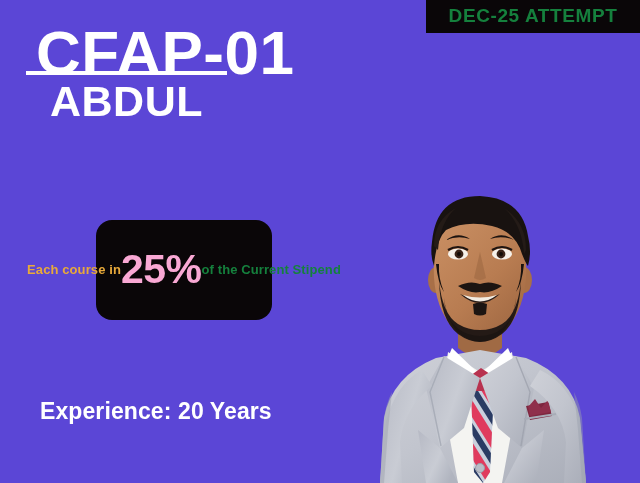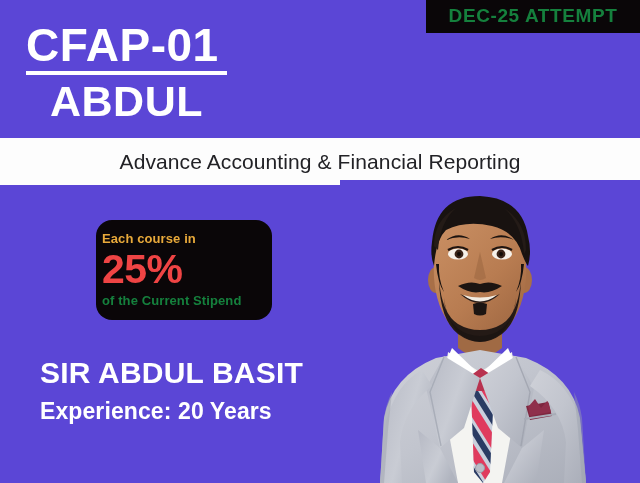--- a/index.html
+++ b/index.html
@@ -43,23 +43,23 @@
     font-size: 19px;
     font-weight: 700;
     letter-spacing: 0.6px;
     font-family: "Liberation Sans", sans-serif;
     white-space: nowrap;
   }
 
   
   .course-code {
     position: absolute;
-    left: 26px; top: 22px;
+    left: 36px; top: 22px;
     color: #ffffff;
-    font-size: 46px;
+    font-size: 62px;
     font-weight: 700;
     letter-spacing: 0.5px;
     line-height: 1;
     font-family: "Liberation Sans", sans-serif;
   }
   .code-underline {
     position: absolute;
     left: 26px; top: 71px;
     width: 201px; height: 4px;
     background: #ffffff;
@@ -105,35 +105,36 @@
   }
 
   
   .promo-badge {
     position: absolute;
     left: 96px; top: 220px;
     width: 176px; height: 100px;
     background: #0a0608;
     border-radius: 16px;
     display: flex;
-    flex-direction: column;
+    flex-direction: row;
+    align-items: center;
     justify-content: center;
     box-sizing: border-box;
     padding: 4px 6px 5px 6px;
   }
   .promo-top {
     color: #E8A93A;
     font-size: 13px;
     font-weight: 700;
     letter-spacing: 0.1px;
     font-family: "Liberation Sans", sans-serif;
     white-space: nowrap;
   }
   .promo-value {
-    color: #ef4444;
+    color: #f9a8d4;
     font-size: 41px;
     font-weight: 700;
     letter-spacing: -0.5px;
     line-height: 1.05;
     margin: 2px 0 1px 0;
     font-family: "Liberation Sans", sans-serif;
   }
   .promo-bottom {
     color: #15803d;
     font-size: 13px;
@@ -183,31 +184,27 @@
   <div class="bottom-zone"></div>
 
   <div class="attempt-badge">
     <span class="attempt-badge-label">DEC-25 ATTEMPT</span>
   </div>
 
   <div class="course-code">CFAP-01</div>
   <div class="code-underline"></div>
   <div class="course-abbr">ABDUL</div>
 
-  <div class="white-banner">
-    <span class="white-banner-text">Advance Accounting &amp; Financial Reporting</span>
-  </div>
 
   <div class="promo-badge">
     <span class="promo-top">Each course in</span>
     <span class="promo-value">25%</span>
     <span class="promo-bottom">of the Current Stipend</span>
   </div>
 
-  <div class="instructor-name">SIR ABDUL BASIT</div>
   <div class="instructor-exp">Experience: 20 Years</div>
 
   <div class="photo">
     <svg width="300" height="303" viewBox="0 0 300 303" xmlns="http://www.w3.org/2000/svg">
       <defs>
         <linearGradient id="suitGrad" x1="0" y1="0" x2="1" y2="1">
           <stop offset="0%" stop-color="#cfd1d8"></stop>
           <stop offset="45%" stop-color="#c2c5ce"></stop>
           <stop offset="100%" stop-color="#a9adb8"></stop>
         </linearGradient>

